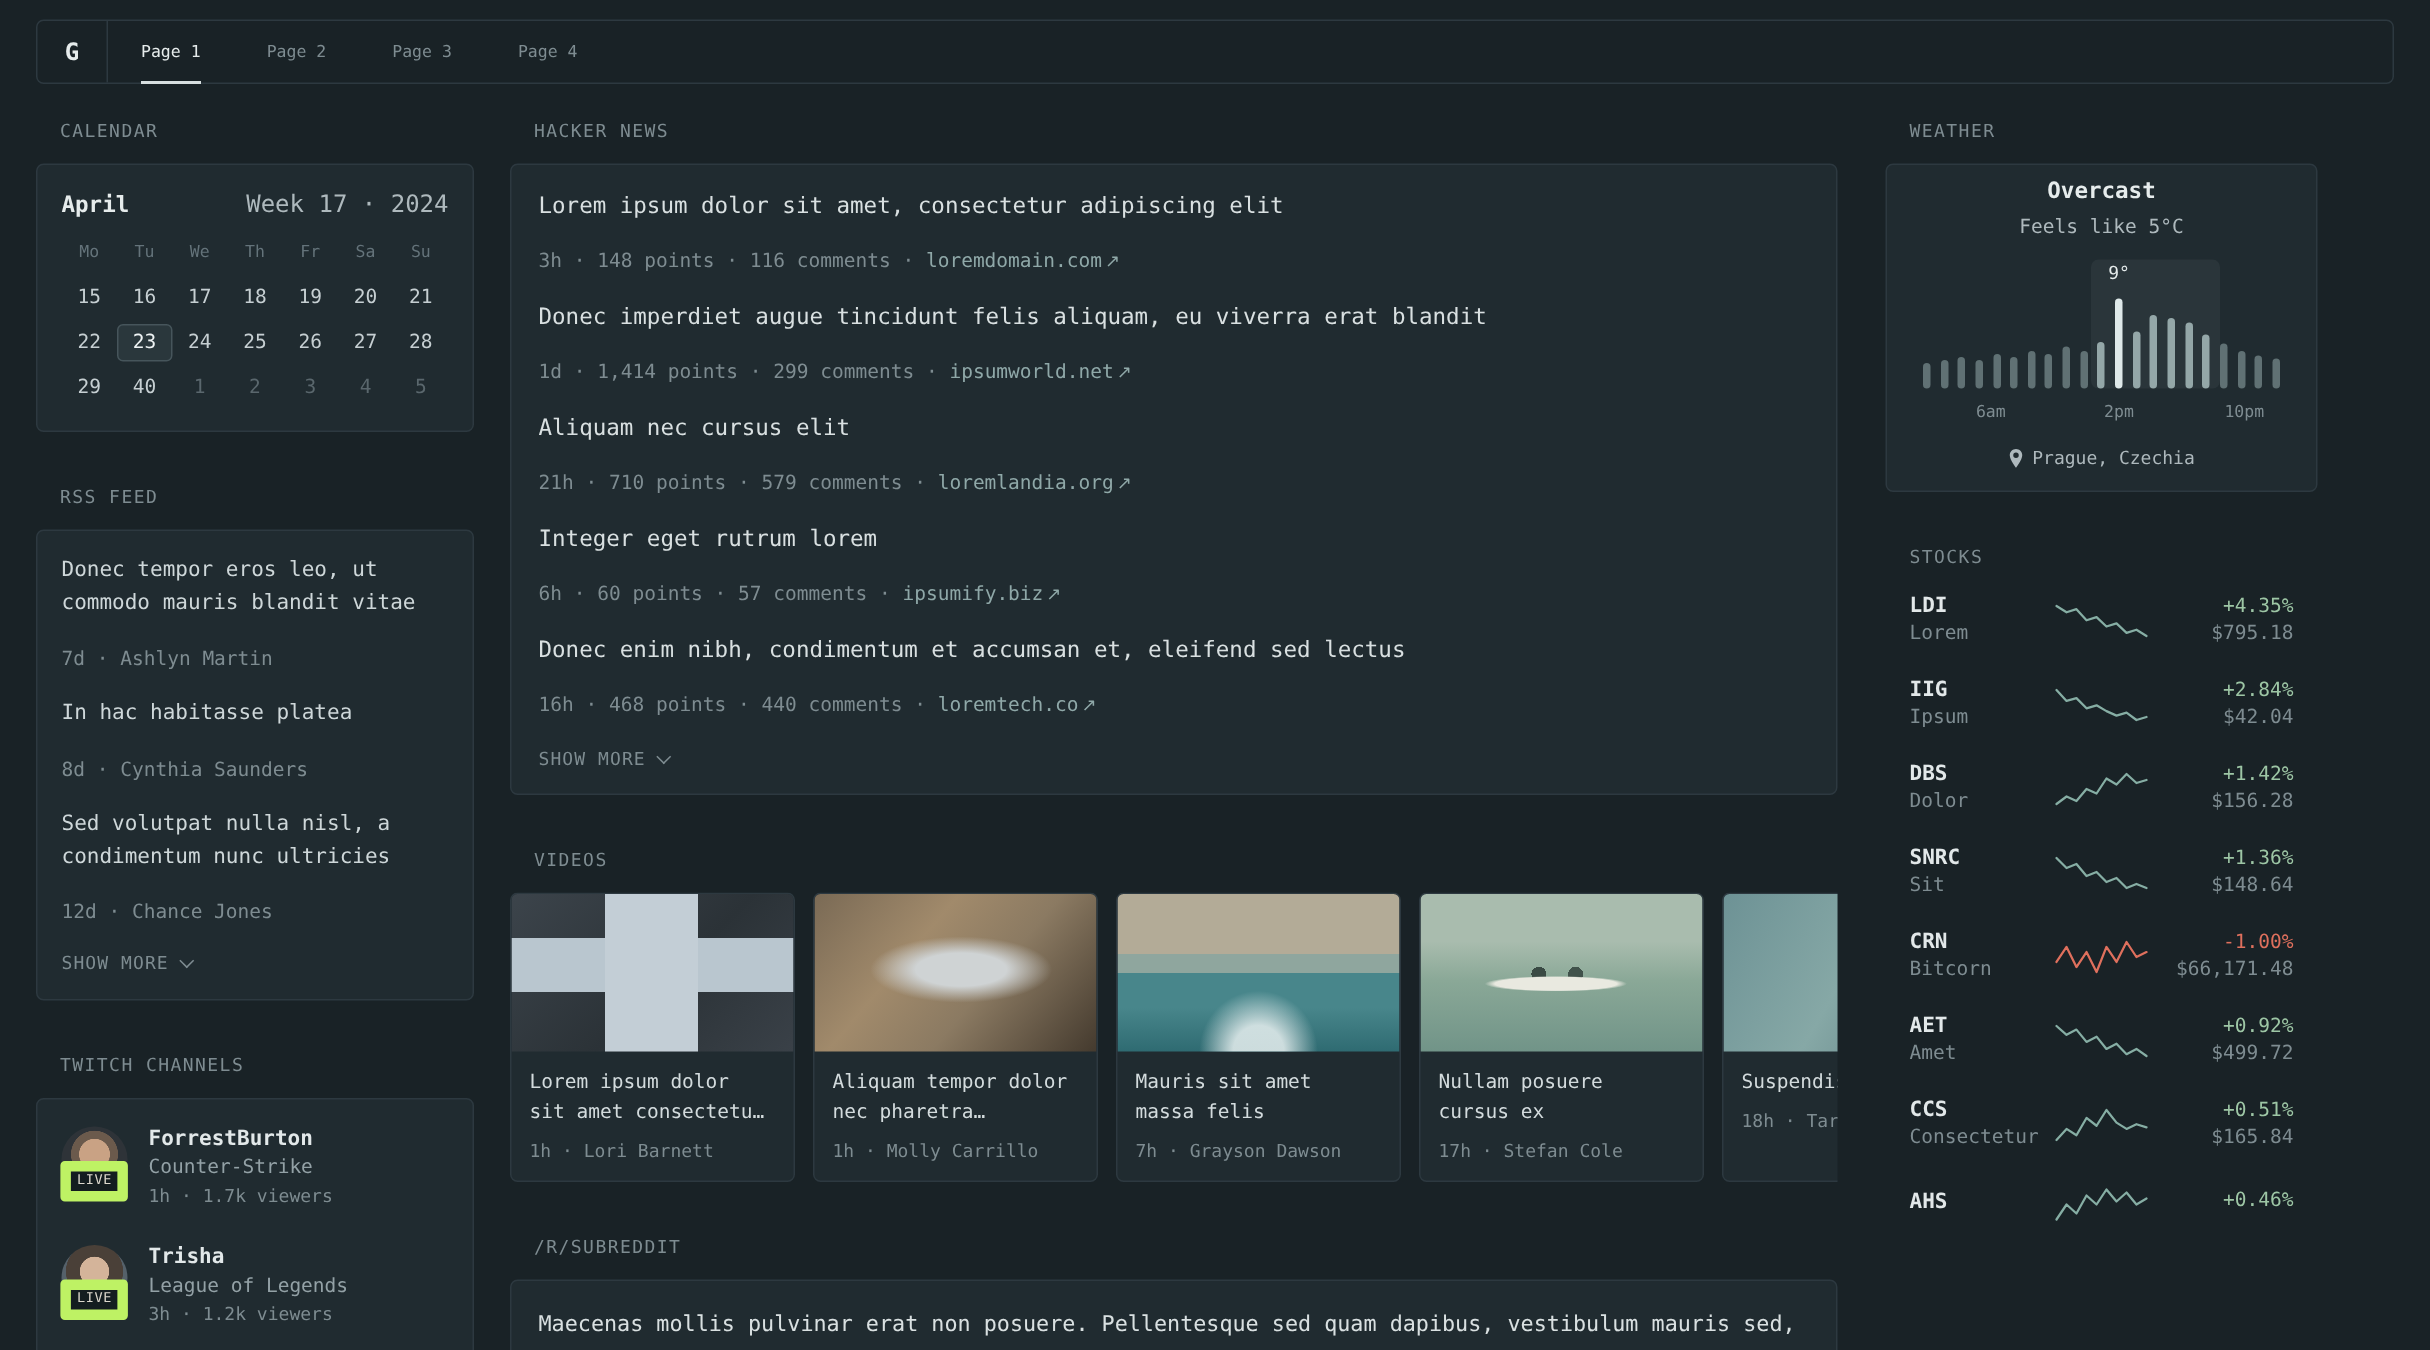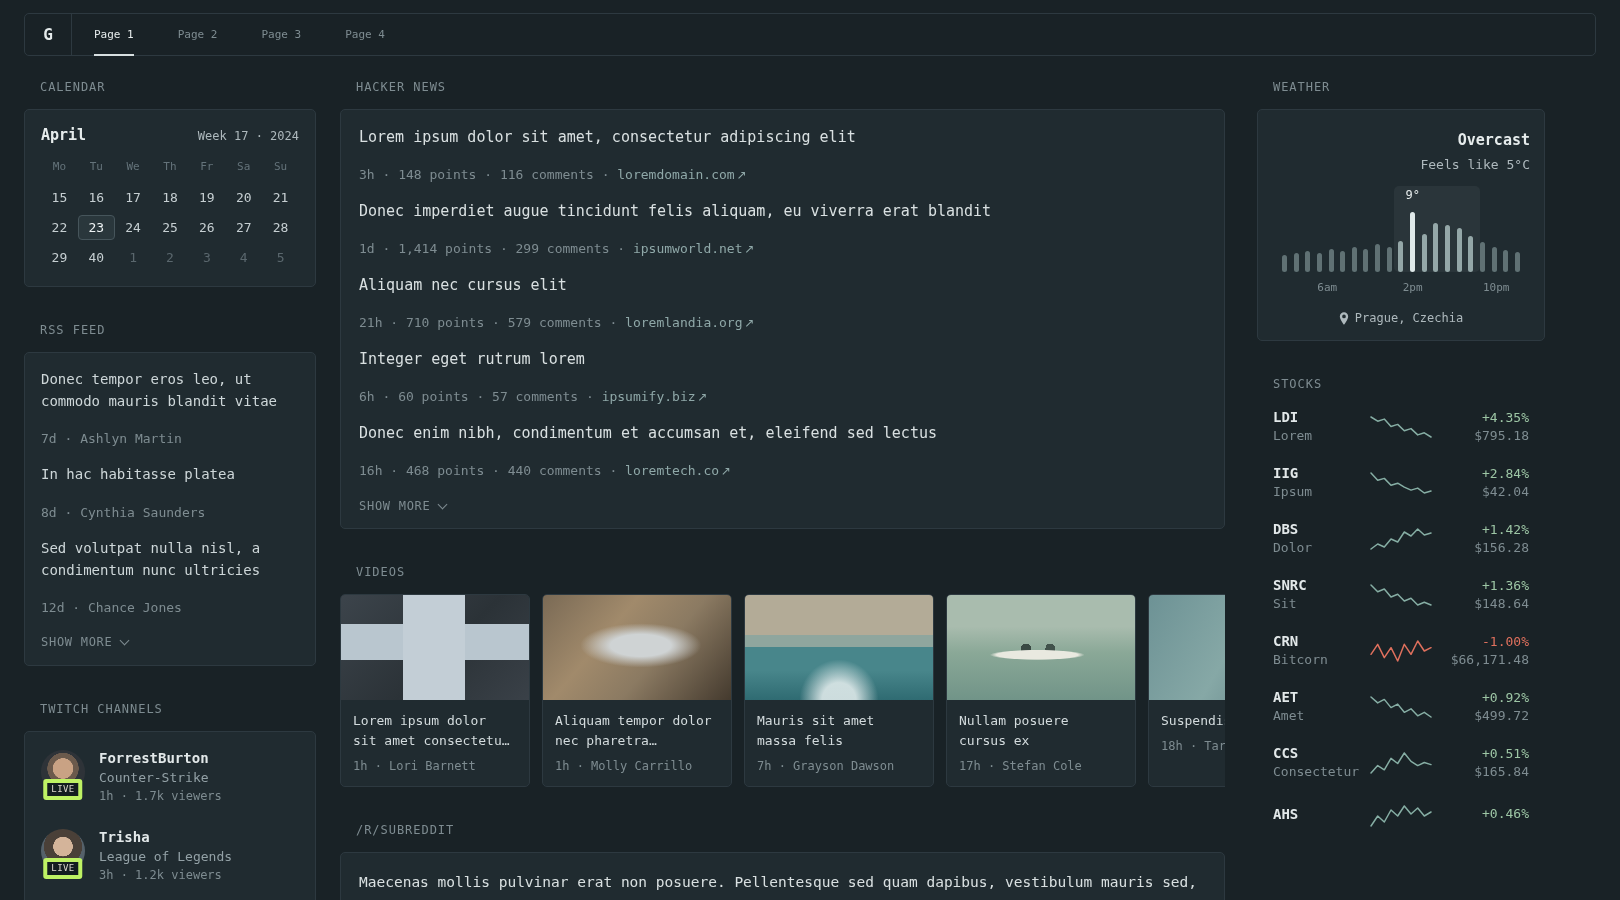--- a/index.html
+++ b/index.html
@@ -32,42 +32,42 @@
   .item-meta{color:var(--muted);font-size:13px;margin-top:19px;}
   .domain{color:var(--link);}
   .ext-arrow{color:var(--link);font-family:"DejaVu Sans",sans-serif;font-size:12px;margin-left:2px;}
   .show-more{display:inline-flex;align-items:center;gap:8px;color:var(--muted);font-size:12px;letter-spacing:.06em;text-transform:uppercase;}
   .chev{width:7px;height:7px;border-right:1.5px solid var(--muted);border-bottom:1.5px solid var(--muted);transform:rotate(45deg);margin-top:-4px;}
 
   
   .cal-card{padding:16px 16px 16px;}
   .cal-head{display:flex;justify-content:space-between;align-items:baseline;margin-bottom:12px;}
   .cal-month{font-size:15px;font-weight:bold;color:var(--bright);}
-  .cal-week{font-size:12px;color:var(--soft);}
+  .cal-week{font-size:16px;color:var(--soft);}
   .cal-grid{display:grid;grid-template-columns:repeat(7,1fr);row-gap:5px;text-align:center;}
   .cal-dow{font-size:11px;color:#64737a;padding:4px 0 7px;}
   .cal-day{font-size:13px;color:#c6cfd2;height:25px;line-height:24px;border:1px solid transparent;border-radius:4px;}
   .cal-day.other{color:#5a676d;}
   .cal-day.selected{background:#2a373c;border-color:#46555b;color:#eef3f4;}
 
   
   .rss-card{padding:16px;}
   .rss-item{margin-bottom:18px;}
   .rss-text{display:block;font-size:14px;line-height:1.55;color:#ced7d9;}
 
   
   .tw-card{padding:18px 16px;}
   .tw-row{display:flex;gap:14px;margin-bottom:26px;align-items:flex-start;}
   .tw-row:last-child{margin-bottom:0;}
   .avatar-wrap{position:relative;flex:none;width:44px;height:44px;}
   .avatar{width:44px;height:44px;border-radius:50%;display:block;}
   .av1{background:radial-gradient(circle at 50% 42%, #c9a284 0 30%, #6b5a4c 31% 46%, #2e3338 47%);}
   .av2{background:radial-gradient(circle at 50% 40%, #d4b49a 0 28%, #4a4038 29% 55%, #55616a 56%);}
   .av3{background:radial-gradient(circle at 50% 45%, #d9b896 0 32%, #8a7a65 33% 50%, #738088 51%);}
-  .live{position:absolute;left:50%;transform:translateX(-50%);bottom:-6px;background:#141d20;border:4px solid #bef264;color:#ddd8cd;font-size:9px;line-height:1;padding:2px 4px;border-radius:3px;letter-spacing:.05em;}
+  .live{position:absolute;left:50%;transform:translateX(-50%);bottom:-6px;background:#141d20;border:7px solid #bef264;color:#ddd8cd;font-size:9px;line-height:1;padding:2px 4px;border-radius:3px;letter-spacing:.05em;}
   .tw-name{font-size:14px;font-weight:bold;color:#e2e8e9;}
   .tw-game{font-size:13px;color:#93a1a6;margin-top:4px;}
   .tw-meta{font-size:12px;color:var(--muted);margin-top:4px;}
 
   
   .hn-card{padding:17px 18px 15px;}
   .hn-item{margin-bottom:19px;}
   .hn-title{display:block;font-size:15px;line-height:1.4;color:#d9e0e1;}
   .hn-card .show-more{margin-top:2px;}
 
@@ -96,21 +96,21 @@
   .vbody{padding:11px 12px 13px;}
   .vtitle{font-size:13px;line-height:1.55;color:var(--text);}
   .vmeta{font-size:12px;color:var(--muted);margin-top:8px;}
 
   
   .sub-card{padding:17px 18px 18px;}
   .sub-text{display:block;font-size:14.5px;line-height:1.7;color:#d9e0e1;}
   .sub-card .item-meta{margin-top:8px;}
 
   
-  .weather-card{padding:21px 14px 15px;text-align:right;}
+  .weather-card{padding:8px 14px 15px;text-align:center;}
   .w-cond{font-size:15px;font-weight:bold;color:var(--bright);}
   .w-feels{font-size:13px;color:var(--soft);margin-top:8px;}
   .w-chart{position:relative;height:64px;margin:36px 10px 0;display:flex;align-items:flex-end;justify-content:space-between;}
   .w-band{position:absolute;left:47%;width:36%;top:-22px;bottom:0;background:rgba(222,234,235,.055);border-radius:5px;}
   .w-peak{position:absolute;left:54.9%;top:-20px;transform:translateX(-50%);font-size:12px;color:var(--bright);}
   .wbar{width:5px;border-radius:2.5px;background:rgba(160,184,184,.5);position:relative;z-index:1;}
   .wbar.hi{background:rgba(190,212,211,.72);}
   .wbar.peak{background:#dfe9e9;}
   .w-times{position:relative;height:15px;margin:9px 10px 0;font-size:11px;color:var(--muted);}
   .w-times span{position:absolute;transform:translateX(-50%);}

